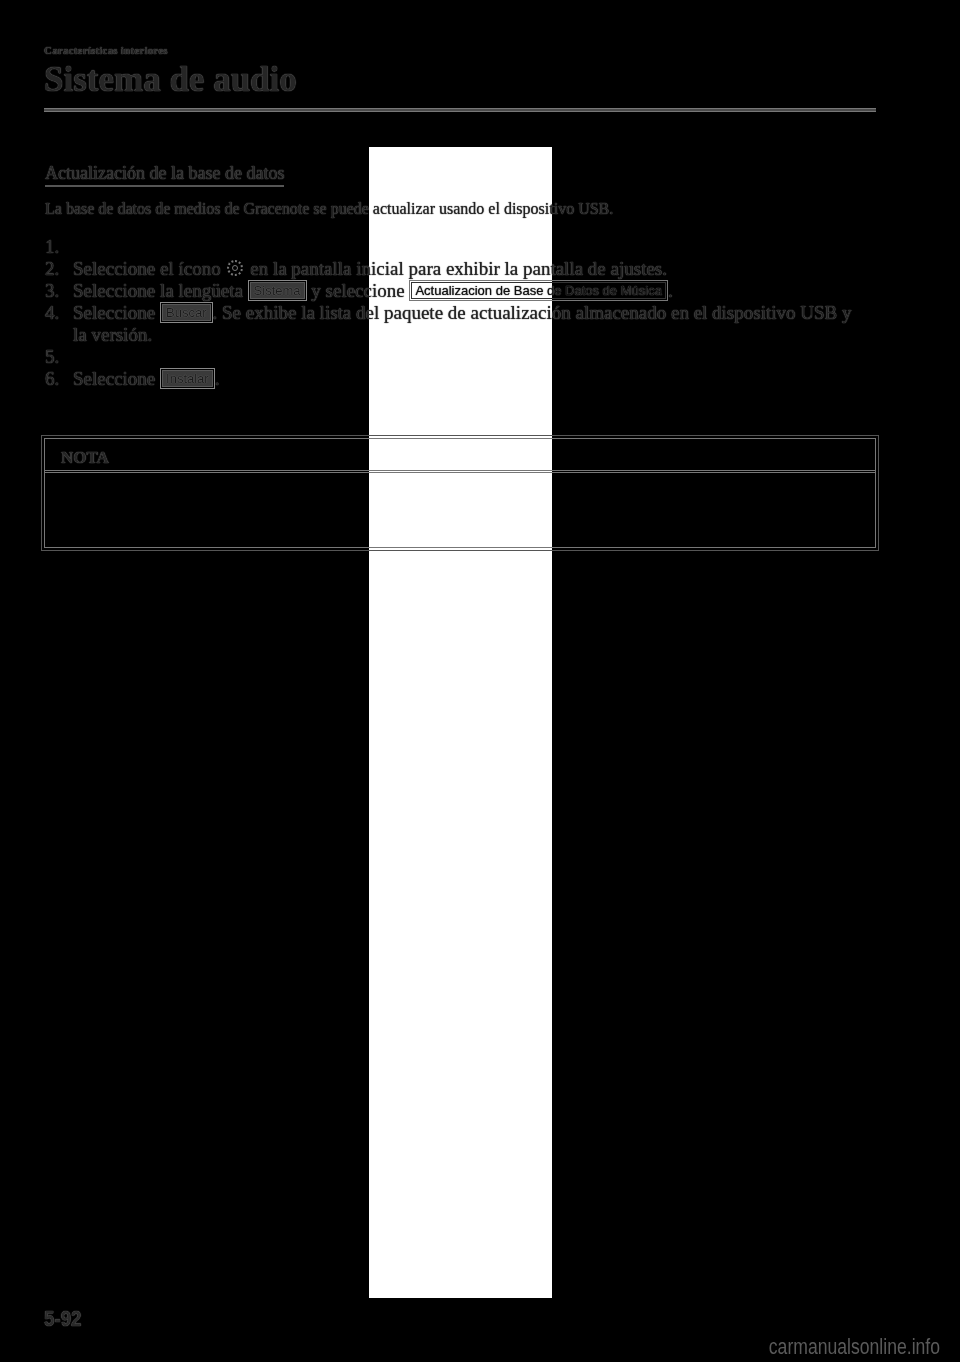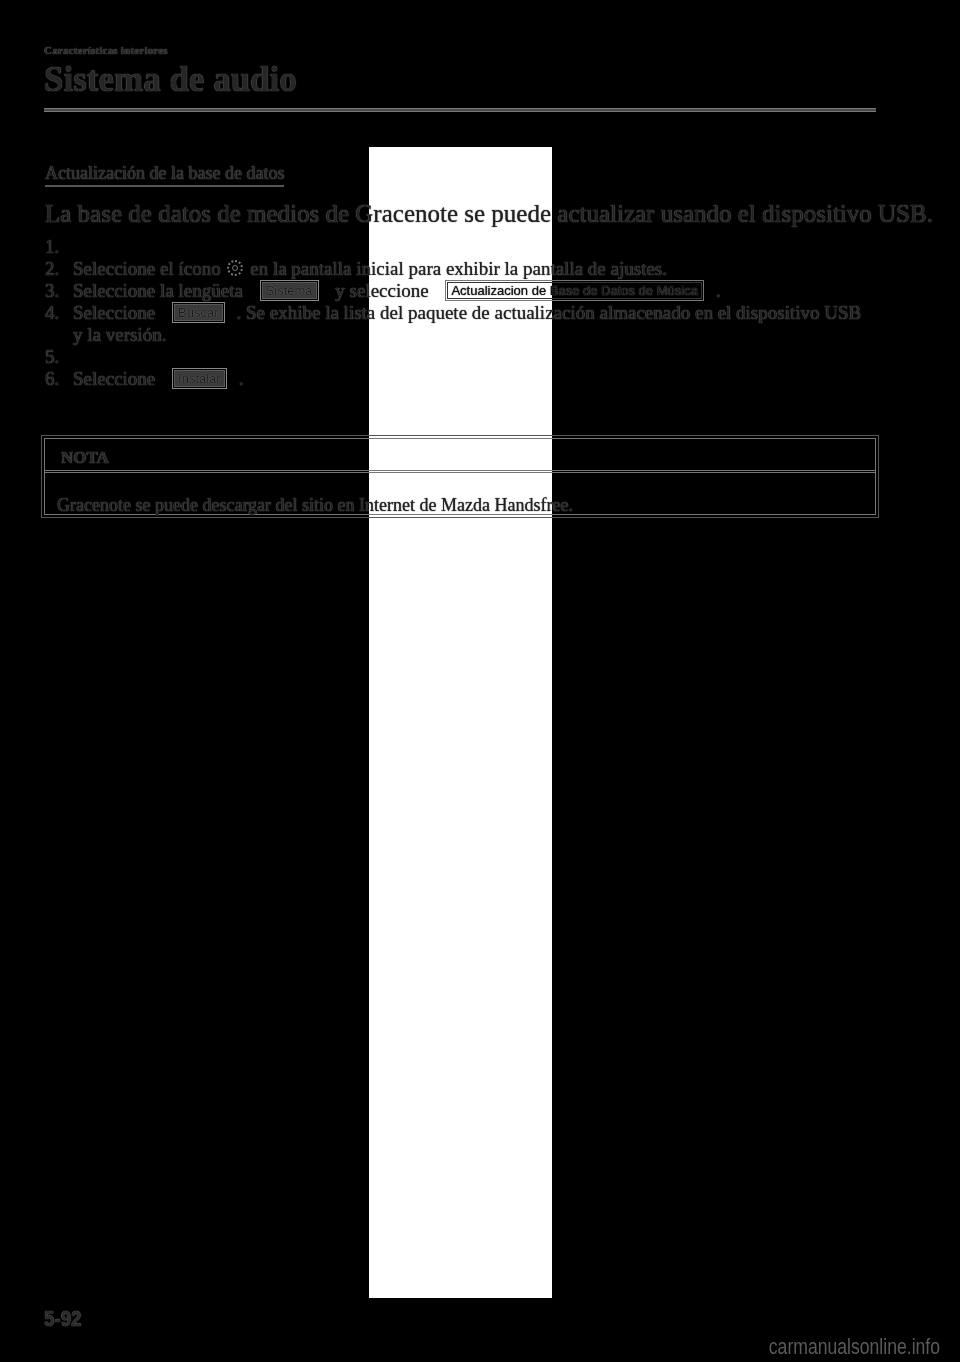--- a/index.html
+++ b/index.html
@@ -7,36 +7,36 @@
          font-family:"Liberation Serif","DejaVu Serif",serif; color:#222; }
   .stripe { position:absolute; left:369px; top:147px; width:183px; height:1151px; background:#fff; z-index:0; }
   .halo { text-shadow: 0 0 1px #6a6a6a, 0 0 1px #6a6a6a; }
   .layer { position:absolute; z-index:1; }
   .section-kicker { left:44px; top:44px; font-size:11px; font-weight:bold; color:#262626; letter-spacing:0.2px; }
   .section-title { left:44px; top:60px; font-size:35px; font-weight:bold; color:#262626; }
   .header-rule { position:absolute; left:44px; top:108px; width:832px; height:4px; background:#4a4a4a;
                  border-top:1px solid #777; border-bottom:1px solid #777; box-sizing:border-box; z-index:1; }
   .subhead { left:45px; top:163px; font-size:18px; font-weight:normal; color:#262626;
              border-bottom:2px solid #555; padding-bottom:1px; }
-  .intro { left:45px; top:200px; font-size:25px; color:#222; white-space:nowrap; }
+  .intro { left:45px; top:200px; font-size:16px; color:#222; white-space:nowrap; }
   ol.steps { position:absolute; left:45px; top:236px; margin:0; padding:0; list-style:none; z-index:1;
              font-size:19px; line-height:22px; color:#222; width:820px; }
   ol.steps li { display:flex; white-space:nowrap; }
   ol.steps li .num { width:28px; flex:none; }
   ol.steps li .body { white-space:normal; }
   .ui-btn { display:inline-block; font-family:"Liberation Sans","DejaVu Sans",sans-serif; font-size:13px;
             line-height:15px; padding:0 3px; border:1px solid #555; outline:1px solid #888; outline-offset:1px;
-            background:#d8d8d8; color:#111; vertical-align:2px; margin:0 14px; }
+            background:#d8d8d8; color:#111; vertical-align:2px; margin:0 2px; }
   .ui-btn.dark { background:#3a3a3a; color:#1a1a1a; }
   .ui-btn.wide { background:transparent; border-color:#333; outline-color:#777; }
   .gear { display:inline-block; width:16px; height:16px; border-radius:50%; border:2px dotted #777;
           box-sizing:border-box; position:relative; vertical-align:-1px; margin:0 2px; }
   .gear::after { content:""; position:absolute; left:3px; top:3px; width:6px; height:6px; border-radius:50%;
                  border:1.5px solid #777; box-sizing:border-box; }
-  .nota { position:absolute; left:44px; top:438px; width:832px; height:77px; z-index:1;
+  .nota { position:absolute; left:44px; top:438px; width:832px; height:110px; z-index:1;
           border:1px solid #777; outline:1px solid #555; outline-offset:2px; box-sizing:border-box; }
   .nota-head { height:34px; border-bottom:3px double #777; box-sizing:border-box; padding:9px 0 0 16px;
                font-size:17px; font-weight:bold; color:#262626; }
   .nota-body { padding:22px 0 0 12px; font-size:18px; color:#222; white-space:nowrap; }
   .page-number { left:44px; top:1306px; font-family:"Liberation Sans","DejaVu Sans",sans-serif;
                  font-weight:bold; font-size:22px; color:#2a2a2a; transform:scaleX(0.85); transform-origin:left; }
   .watermark { right:20px; top:1334px; font-family:"Liberation Sans","DejaVu Sans",sans-serif;
                font-size:22px; color:#5a5a5a; transform:scaleX(0.8); transform-origin:right; }
 </style>
 </head>
@@ -86,17 +86,16 @@
     <span class="num">6.</span>
     <span class="body">
       <span>Seleccione</span>
       <span class="ui-btn dark">Instalar</span><span>.</span>
     </span>
   </li>
 </ol>
 
 <div class="nota">
   <div class="nota-head halo">NOTA</div>
-  <div class="nota-body halo">Gracenote se puede descargar del sitio en Internet de Mazda Handsfree.</div>
 </div>
 
 <div class="layer page-number halo">5-92</div>
 <div class="layer watermark">carmanualsonline.info</div>
 
 </body></html>

